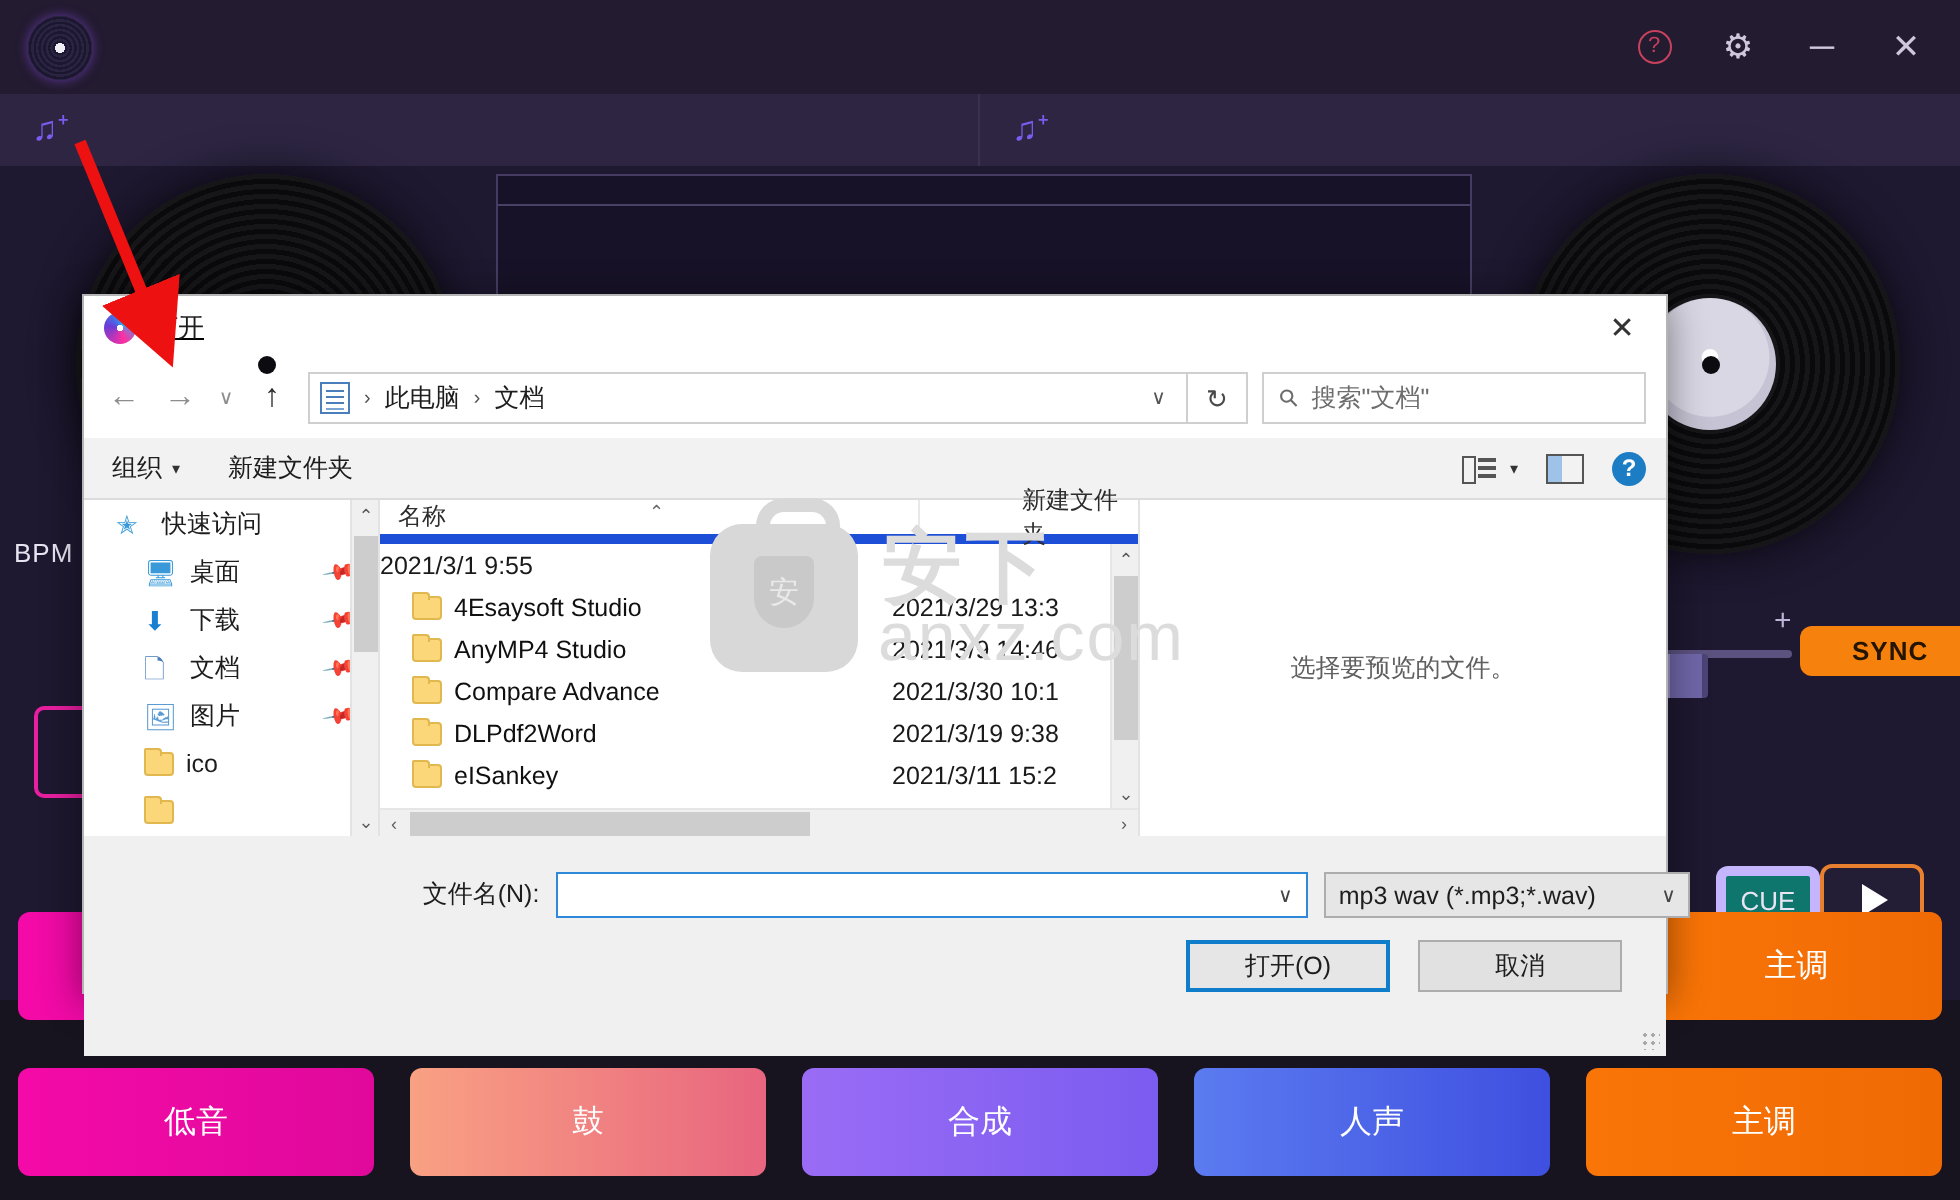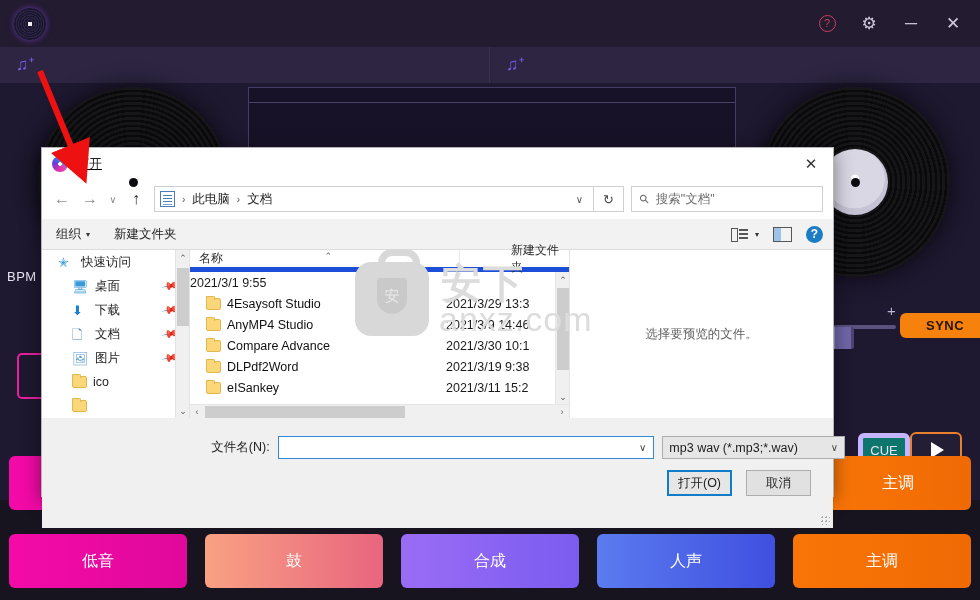--- a/index.html
+++ b/index.html
@@ -312,21 +312,21 @@
   }
   .fn-input .chev { margin-left: auto; font-size: 10px; color: #444; padding-right: 3px; }
   .ft-select {
     width: 186px; height: 23px; border: 1px solid #adadad; background: #e6e6e6;
     display: flex; align-items: center; padding: 0 6px; margin-left: 8px;
     font-size: 12.5px; color: #1d1d1d;
   }
   .ft-select .chev { margin-left: auto; font-size: 10px; color: #444; }
   .btn-row { position: absolute; right: 22px; top: 52px; display: flex; gap: 14px; }
   .dlg-btn {
-    width: 65px; height: 26px; font-size: 12.5px; color: #1d1d1d;
+    width: 102px; height: 26px; font-size: 12.5px; color: #1d1d1d;
     display: flex; align-items: center; justify-content: center;
     background: #e1e1e1; border: 1px solid #adadad;
   }
   .dlg-btn.primary { background: #e6e6e6; border: 2px solid #0f7dc9; }
   .resize-grip {
     position: absolute; right: 3px; bottom: 3px; width: 9px; height: 9px;
     background:
       radial-gradient(circle at 1.5px 1.5px, #aaa 1px, transparent 1px) 0 0/4px 4px;
   }
 

